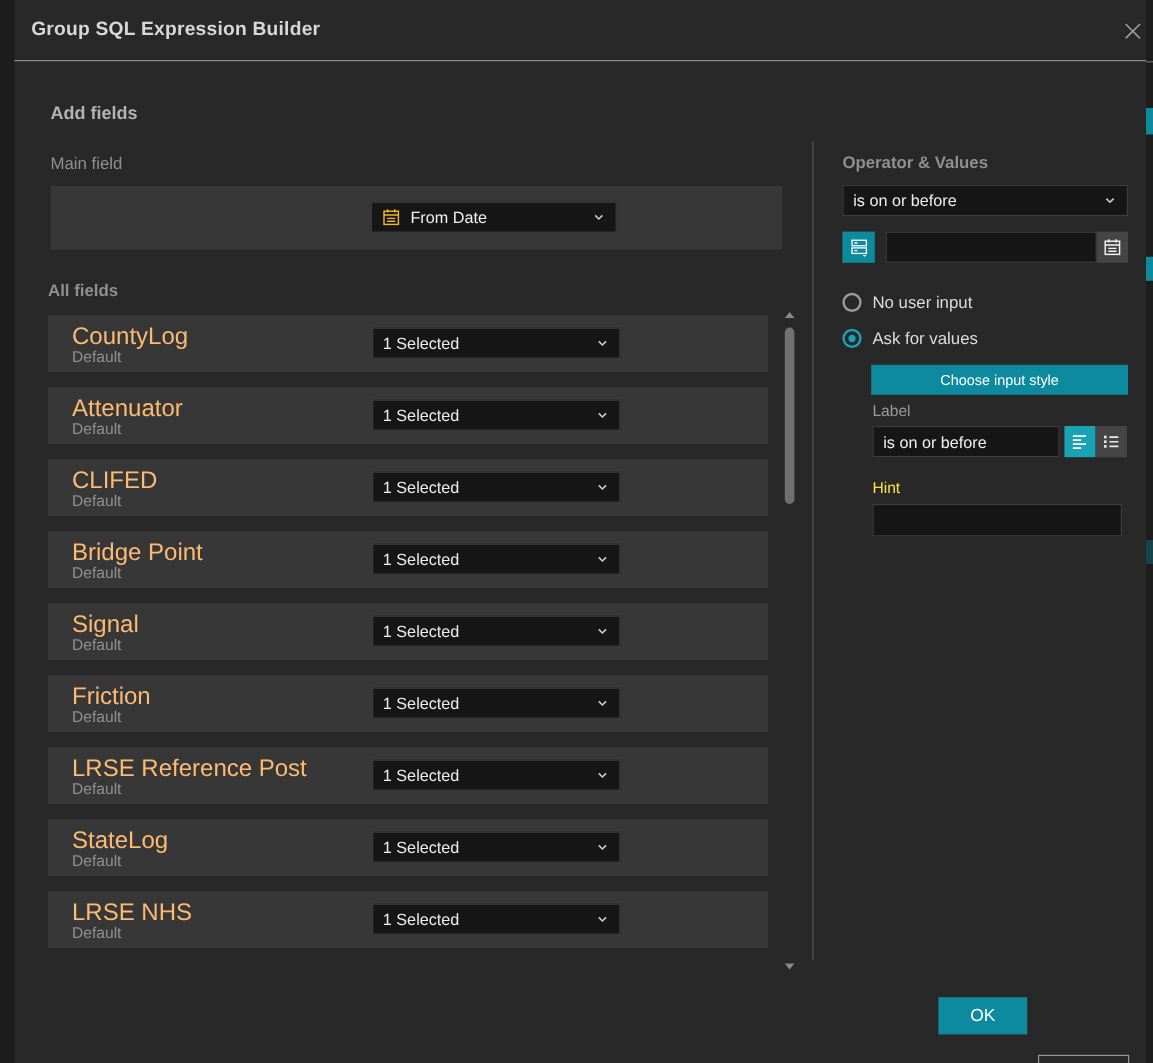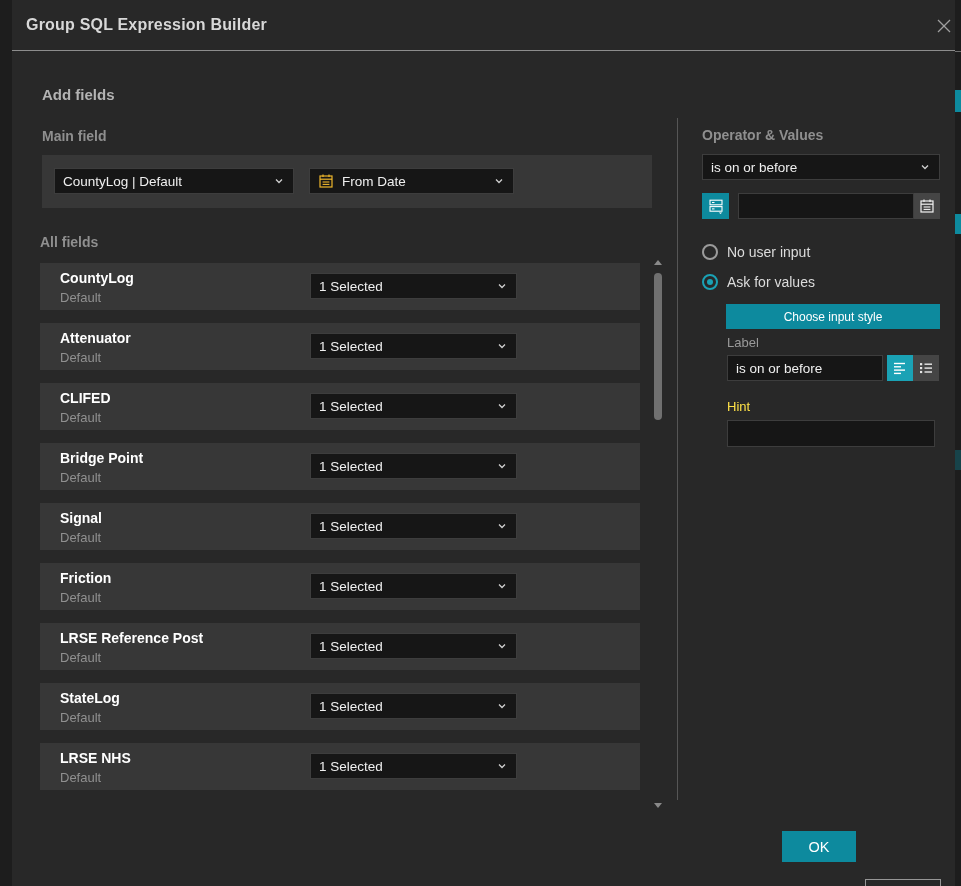--- a/index.html
+++ b/index.html
@@ -12,42 +12,42 @@
   .titlebar { position:absolute; left:0; top:0; width:955px; height:51px;
               border-bottom:1px solid #8d8d8d; }
   .title { position:absolute; left:14px; top:16px; font-size:16px; font-weight:700;
            color:#d8d8d8; letter-spacing:.2px; }
   .close-btn { position:absolute; right:12px; top:15px; width:22px; height:22px;
                display:flex; align-items:center; justify-content:center; cursor:pointer; }
   .close-btn svg { stroke:#9e9e9e; }
 
   
   .h-add    { position:absolute; left:30px; top:86px;  font-size:15px; font-weight:700; color:#b3b3b3; }
-  .h-main   { position:absolute; left:30px; top:128px; font-size:14px; font-weight:700; color:#8f8f8f; }
+  .h-main   { position:absolute; left:30px; top:128px; font-size:14px; font-weight:400; color:#8f8f8f; }
   .h-all    { position:absolute; left:28px; top:234px; font-size:14px; font-weight:700; color:#8f8f8f; }
   .h-op     { position:absolute; left:690px; top:127px; font-size:14px; font-weight:700; color:#8f8f8f; }
 
   
   .dd { background:#161616; border:1px solid #3d3d3d; height:26px; display:flex;
         align-items:center; padding:0 8px; color:#efefef; font-size:13.5px; cursor:pointer; }
   .dd .dd-label { flex:1 1 auto; white-space:nowrap; overflow:hidden; }
   .dd .chev { flex:0 0 auto; width:12px; height:12px; color:#cfcfcf; margin-left:6px; }
   .tinput { background:#161616; border:1px solid #3d3d3d; height:26px; color:#f0f0f0;
             font-size:13.5px; padding:0 8px; font-family:"Liberation Sans",sans-serif; outline:none; }
 
   
   .main-panel { position:absolute; left:30px; top:155px; width:610px; height:53px; background:#373737; }
   .dd-layer { position:absolute; left:12px; top:13px; width:240px; }
   .dd-field { position:absolute; left:267px; top:13px; width:205px; }
   .cal-y { width:16px; height:16px; color:#efb72c; margin-right:8px; flex:0 0 auto; }
 
   
   .list { position:absolute; left:28px; top:263px; width:600px; }
   .frow { position:relative; width:600px; height:47px; background:#373737; margin-bottom:13px; }
-  .frow .fname { position:absolute; left:20px; top:7px; font-size:14px; color:#ffffff;font-weight:bold; }
+  .frow .fname { position:absolute; left:20px; top:7px; font-size:20px; color:#fdba74; }
   .frow .fsub  { position:absolute; left:20px; top:27px; font-size:13px; color:#909090; }
   .frow .dd    { position:absolute; left:270px; top:10px; width:207px; }
 
   
   .sbar { position:absolute; left:641px; top:258px; width:10px; height:552px; }
   .sbar .arr-up   { position:absolute; top:2px;  left:1px; width:0; height:0;
                     border-left:4px solid transparent; border-right:4px solid transparent;
                     border-bottom:5px solid #8a8a8a; cursor:pointer; }
   .sbar .arr-down { position:absolute; bottom:2px; left:1px; width:0; height:0;
                     border-left:4px solid transparent; border-right:4px solid transparent;
@@ -159,26 +159,20 @@
         <line x1="16" y1="4" x2="4" y2="16" stroke-width="1.3"></line>
       </svg>
     </div>
   </div>
 
   <div class="h-add">Add fields</div>
   <div class="h-main">Main field</div>
   <div class="h-all">All fields</div>
 
   <div class="main-panel">
-    <div class="dd dd-layer">
-      <span class="dd-label">CountyLog | Default</span>
-      <svg class="chev" viewBox="0 0 12 12">
-          <use href="#i-chevron"></use>
-        </svg>
-    </div>
     <div class="dd dd-field">
       <svg class="cal-y" viewBox="0 0 16 16">
           <use href="#i-calendar"></use>
         </svg>
       <span class="dd-label">From Date</span>
       <svg class="chev" viewBox="0 0 12 12">
           <use href="#i-chevron"></use>
         </svg>
     </div>
   </div>

